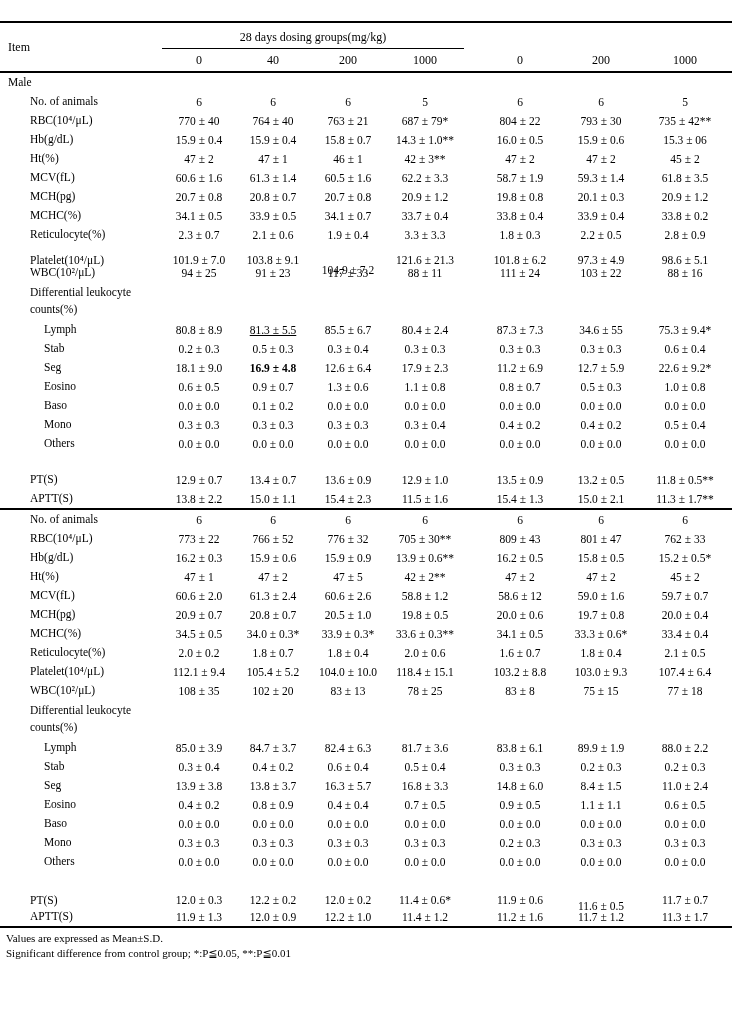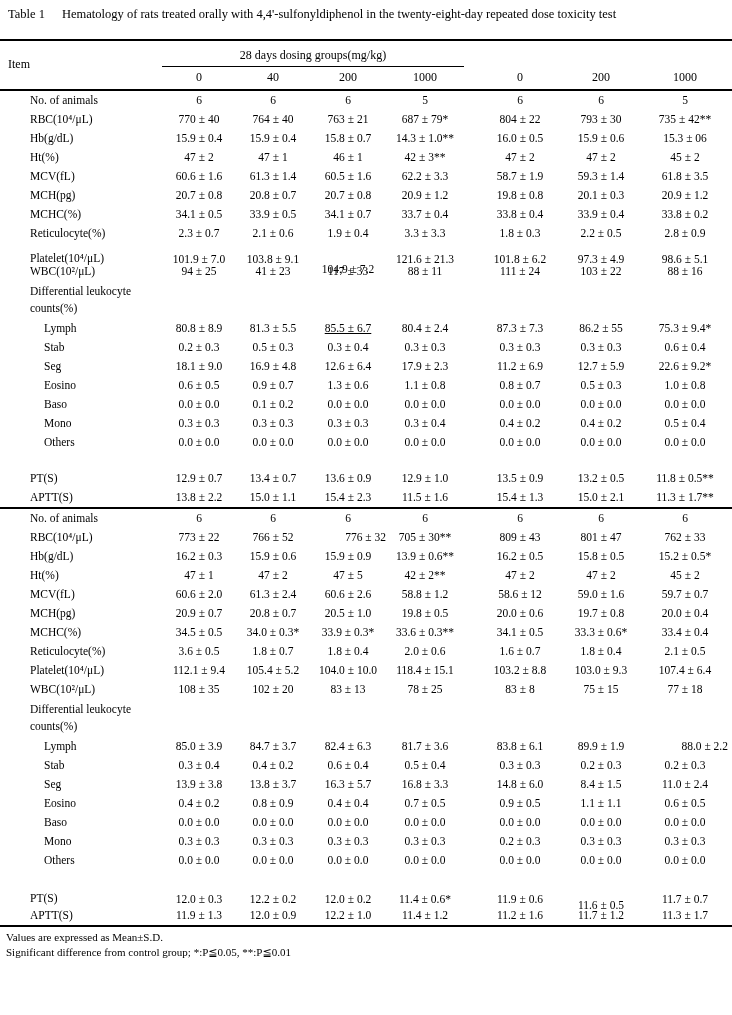--- a/index.html
+++ b/index.html
@@ -42,44 +42,43 @@
   .cell.val { text-align:center; white-space:nowrap; }
 
   
   .footnotes { padding:3px 8px 0 6px; font-size:11px; line-height:15px; }
 </style>
 </head>
 <body>
 
 <div class="page">
 
-  <div class="caption-row">
-    <span class="tlabel">Table 1</span>
-    <span class="ctext">Hematology of rats treated orally with 4,4'-sulfonyldiphenol in the twenty-eight-day repeated dose toxicity test</span>
-  </div>
 
   <div class="rule thick top"></div>
 
   <div class="header">
     <div class="h-item">Item</div>
     <div class="h-group h-g1">28 days dosing groups(mg/kg)</div>
 
   <div class="dose-cell" style="grid-column: 2;">0</div>
       <div class="dose-cell" style="grid-column: 3;">40</div>
       <div class="dose-cell" style="grid-column: 4;">200</div>
       <div class="dose-cell" style="grid-column: 5;">1000</div>
       <div class="dose-cell" style="grid-column: 7;">0</div>
       <div class="dose-cell" style="grid-column: 8;">200</div>
       <div class="dose-cell" style="grid-column: 9;">1000</div>
     </div>
 
   <div class="rule thick"></div>
 
   <div id="table-body">
       <div class="trow">
+        <div class="cell label ind0">Male</div>
+      </div>
+      <div class="trow">
         <div class="cell label ind1">No. of animals</div>
         <div class="cell val" style="grid-column: 2;">6</div>
         <div class="cell val" style="grid-column: 3;">6</div>
         <div class="cell val" style="grid-column: 4;">6</div>
         <div class="cell val" style="grid-column: 5;">5</div>
         <div class="cell val" style="grid-column: 7;">6</div>
         <div class="cell val" style="grid-column: 8;">6</div>
         <div class="cell val" style="grid-column: 9;">5</div>
       </div>
       <div class="trow">
@@ -158,54 +157,54 @@
         <div class="cell val" style="grid-column: 3;">103.8 ± 9.1</div>
         <div class="cell val" style="grid-column: 4; margin-top: 20px;">104.9 ± 7.2</div>
         <div class="cell val" style="grid-column: 5;">121.6 ± 21.3</div>
         <div class="cell val" style="grid-column: 7;">101.8 ± 6.2</div>
         <div class="cell val" style="grid-column: 8;">97.3 ± 4.9</div>
         <div class="cell val" style="grid-column: 9;">98.6 ± 5.1</div>
       </div>
       <div class="trow">
         <div class="cell label ind1">WBC(10²/μL)</div>
         <div class="cell val" style="grid-column: 2;">94 ± 25</div>
-        <div class="cell val" style="grid-column: 3;">41 ± 23</div>
+        <div class="cell val" style="grid-column: 3;">91 ± 23</div>
         <div class="cell val" style="grid-column: 4;">117 ± 33</div>
         <div class="cell val" style="grid-column: 5;">88 ± 11</div>
         <div class="cell val" style="grid-column: 7;">111 ± 24</div>
         <div class="cell val" style="grid-column: 8;">103 ± 22</div>
         <div class="cell val" style="grid-column: 9;">88 ± 16</div>
       </div>
       <div class="trow wrap">
         <div class="cell label ind1">Differential leukocyte counts(%)</div>
       </div>
       <div class="trow">
         <div class="cell label ind2">Lymph</div>
         <div class="cell val" style="grid-column: 2;">80.8 ± 8.9</div>
-        <div class="cell val" style="grid-column: 3;">81.3 ± 5.5</div>
-        <div class="cell val" style="grid-column: 4; text-decoration: underline;">85.5 ± 6.7</div>
+        <div class="cell val" style="grid-column: 3; text-decoration: underline;">81.3 ± 5.5</div>
+        <div class="cell val" style="grid-column: 4;">85.5 ± 6.7</div>
         <div class="cell val" style="grid-column: 5;">80.4 ± 2.4</div>
         <div class="cell val" style="grid-column: 7;">87.3 ± 7.3</div>
-        <div class="cell val" style="grid-column: 8;">86.2 ± 55</div>
+        <div class="cell val" style="grid-column: 8;">34.6 ± 55</div>
         <div class="cell val" style="grid-column: 9;">75.3 ± 9.4*</div>
       </div>
       <div class="trow">
         <div class="cell label ind2">Stab</div>
         <div class="cell val" style="grid-column: 2;">0.2 ± 0.3</div>
         <div class="cell val" style="grid-column: 3;">0.5 ± 0.3</div>
         <div class="cell val" style="grid-column: 4;">0.3 ± 0.4</div>
         <div class="cell val" style="grid-column: 5;">0.3 ± 0.3</div>
         <div class="cell val" style="grid-column: 7;">0.3 ± 0.3</div>
         <div class="cell val" style="grid-column: 8;">0.3 ± 0.3</div>
         <div class="cell val" style="grid-column: 9;">0.6 ± 0.4</div>
       </div>
       <div class="trow">
         <div class="cell label ind2">Seg</div>
         <div class="cell val" style="grid-column: 2;">18.1 ± 9.0</div>
-        <div class="cell val" style="grid-column: 3;">16.9 ± 4.8</div>
+        <div class="cell val" style="grid-column: 3; font-weight: bold;">16.9 ± 4.8</div>
         <div class="cell val" style="grid-column: 4;">12.6 ± 6.4</div>
         <div class="cell val" style="grid-column: 5;">17.9 ± 2.3</div>
         <div class="cell val" style="grid-column: 7;">11.2 ± 6.9</div>
         <div class="cell val" style="grid-column: 8;">12.7 ± 5.9</div>
         <div class="cell val" style="grid-column: 9;">22.6 ± 9.2*</div>
       </div>
       <div class="trow">
         <div class="cell label ind2">Eosino</div>
         <div class="cell val" style="grid-column: 2;">0.6 ± 0.5</div>
         <div class="cell val" style="grid-column: 3;">0.9 ± 0.7</div>
@@ -274,21 +273,21 @@
         <div class="cell val" style="grid-column: 4;">6</div>
         <div class="cell val" style="grid-column: 5;">6</div>
         <div class="cell val" style="grid-column: 7;">6</div>
         <div class="cell val" style="grid-column: 8;">6</div>
         <div class="cell val" style="grid-column: 9;">6</div>
       </div>
       <div class="trow">
         <div class="cell label ind1">RBC(10⁴/μL)</div>
         <div class="cell val" style="grid-column: 2;">773 ± 22</div>
         <div class="cell val" style="grid-column: 3;">766 ± 52</div>
-        <div class="cell val" style="grid-column: 4; text-align: right;">776 ± 32</div>
+        <div class="cell val" style="grid-column: 4;">776 ± 32</div>
         <div class="cell val" style="grid-column: 5;">705 ± 30**</div>
         <div class="cell val" style="grid-column: 7;">809 ± 43</div>
         <div class="cell val" style="grid-column: 8;">801 ± 47</div>
         <div class="cell val" style="grid-column: 9;">762 ± 33</div>
       </div>
       <div class="trow">
         <div class="cell label ind1">Hb(g/dL)</div>
         <div class="cell val" style="grid-column: 2;">16.2 ± 0.3</div>
         <div class="cell val" style="grid-column: 3;">15.9 ± 0.6</div>
         <div class="cell val" style="grid-column: 4;">15.9 ± 0.9</div>
@@ -332,21 +331,21 @@
         <div class="cell val" style="grid-column: 2;">34.5 ± 0.5</div>
         <div class="cell val" style="grid-column: 3;">34.0 ± 0.3*</div>
         <div class="cell val" style="grid-column: 4;">33.9 ± 0.3*</div>
         <div class="cell val" style="grid-column: 5;">33.6 ± 0.3**</div>
         <div class="cell val" style="grid-column: 7;">34.1 ± 0.5</div>
         <div class="cell val" style="grid-column: 8;">33.3 ± 0.6*</div>
         <div class="cell val" style="grid-column: 9;">33.4 ± 0.4</div>
       </div>
       <div class="trow">
         <div class="cell label ind1">Reticulocyte(%)</div>
-        <div class="cell val" style="grid-column: 2;">3.6 ± 0.5</div>
+        <div class="cell val" style="grid-column: 2;">2.0 ± 0.2</div>
         <div class="cell val" style="grid-column: 3;">1.8 ± 0.7</div>
         <div class="cell val" style="grid-column: 4;">1.8 ± 0.4</div>
         <div class="cell val" style="grid-column: 5;">2.0 ± 0.6</div>
         <div class="cell val" style="grid-column: 7;">1.6 ± 0.7</div>
         <div class="cell val" style="grid-column: 8;">1.8 ± 0.4</div>
         <div class="cell val" style="grid-column: 9;">2.1 ± 0.5</div>
       </div>
       <div class="trow">
         <div class="cell label ind1">Platelet(10⁴/μL)</div>
         <div class="cell val" style="grid-column: 2;">112.1 ± 9.4</div>
@@ -371,21 +370,21 @@
         <div class="cell label ind1">Differential leukocyte counts(%)</div>
       </div>
       <div class="trow">
         <div class="cell label ind2">Lymph</div>
         <div class="cell val" style="grid-column: 2;">85.0 ± 3.9</div>
         <div class="cell val" style="grid-column: 3;">84.7 ± 3.7</div>
         <div class="cell val" style="grid-column: 4;">82.4 ± 6.3</div>
         <div class="cell val" style="grid-column: 5; text-align: center;">81.7 ± 3.6</div>
         <div class="cell val" style="grid-column: 7;">83.8 ± 6.1</div>
         <div class="cell val" style="grid-column: 8;">89.9 ± 1.9</div>
-        <div class="cell val" style="grid-column: 9; text-align: right;">88.0 ± 2.2</div>
+        <div class="cell val" style="grid-column: 9;">88.0 ± 2.2</div>
       </div>
       <div class="trow">
         <div class="cell label ind2">Stab</div>
         <div class="cell val" style="grid-column: 2;">0.3 ± 0.4</div>
         <div class="cell val" style="grid-column: 3;">0.4 ± 0.2</div>
         <div class="cell val" style="grid-column: 4;">0.6 ± 0.4</div>
         <div class="cell val" style="grid-column: 5;">0.5 ± 0.4</div>
         <div class="cell val" style="grid-column: 7;">0.3 ± 0.3</div>
         <div class="cell val" style="grid-column: 8;">0.2 ± 0.3</div>
         <div class="cell val" style="grid-column: 9;">0.2 ± 0.3</div>

